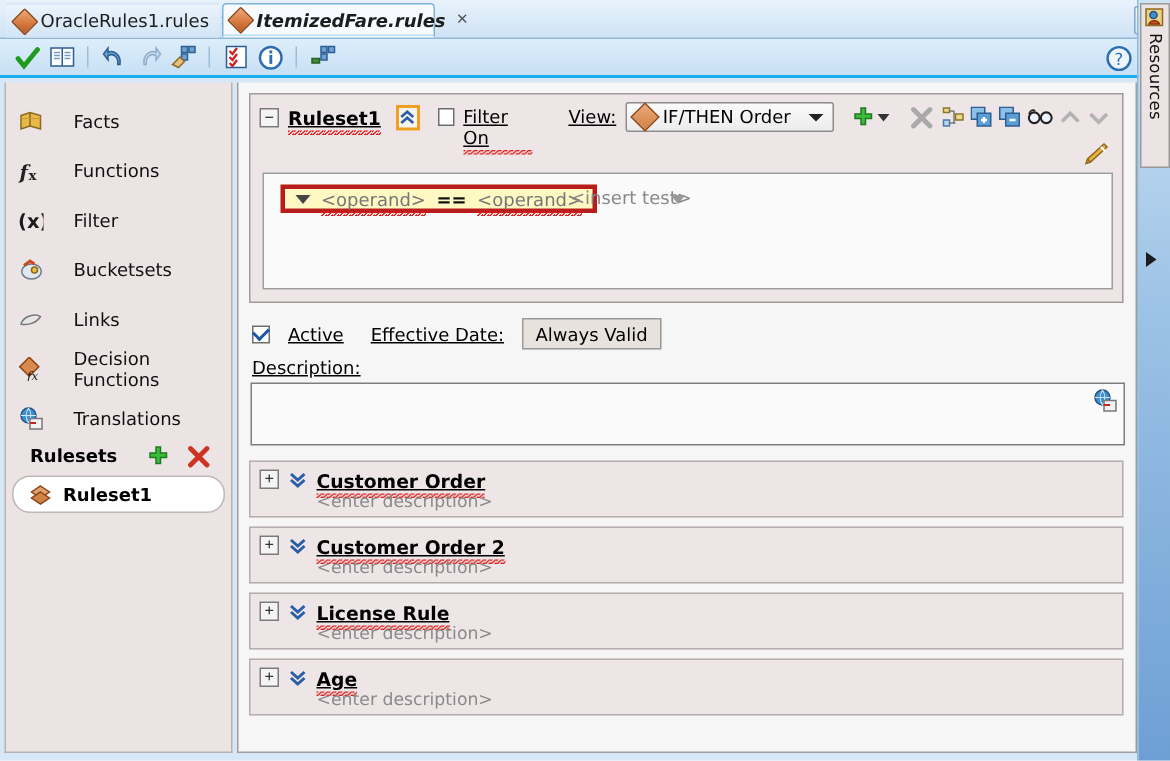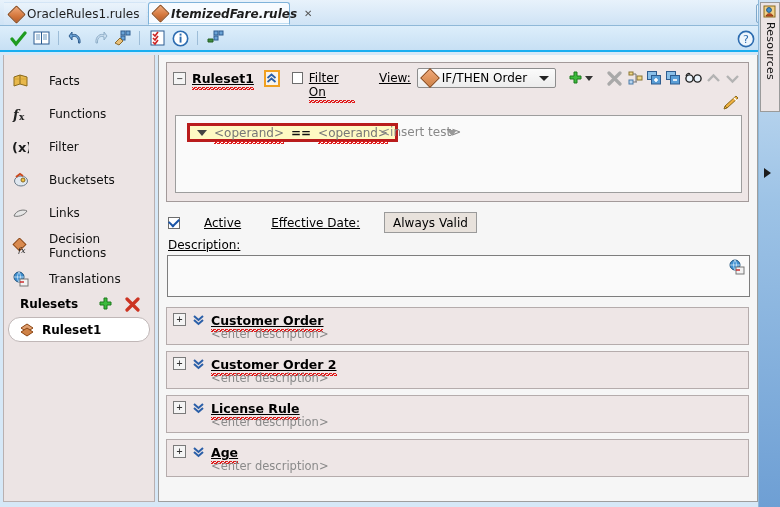--- a/index.html
+++ b/index.html
@@ -160,21 +160,21 @@
     border:3px solid #b91c1c;background:#fef9c3;box-sizing:border-box;
     display:flex;align-items:center;gap:7px;padding:0 7px;
   }
   .op-arrow{width:0;height:0;border-left:5px solid transparent;border-right:5px solid transparent;border-top:6px solid #444;}
   .operand{color:#777;position:relative;font-size:12px;}
   .eqeq{font-weight:bold;font-size:12px;color:#111;}
   .insert-test{position:absolute;left:204px;top:9px;color:#888;font-size:12px;}
   .it-arrow{position:absolute;left:271px;top:14px;width:0;height:0;
     border-left:5px solid transparent;border-right:5px solid transparent;border-top:6px solid #999;}
 
-  .activerow{position:absolute;left:9px;top:157px;display:flex;align-items:center;gap:24px;font-size:12px;}
+  .activerow{position:absolute;left:9px;top:157px;display:flex;align-items:center;gap:12px;font-size:12px;}
   .effbtn{
     height:21px;background:#e8e2dc;border:1px solid #9a9a9a;
     display:flex;align-items:center;padding:0 8px;font-size:12px;box-sizing:border-box;
   }
   .desc-label{position:absolute;left:9px;top:183px;font-size:12px;}
   .descbox{
     position:absolute;left:8px;top:200px;width:583px;height:42px;
     background:#fafafa;border:1px solid #7d7d7d;box-sizing:border-box;
   }
   .globeicon{position:absolute;right:4px;top:3px;width:17px;height:16px;}

